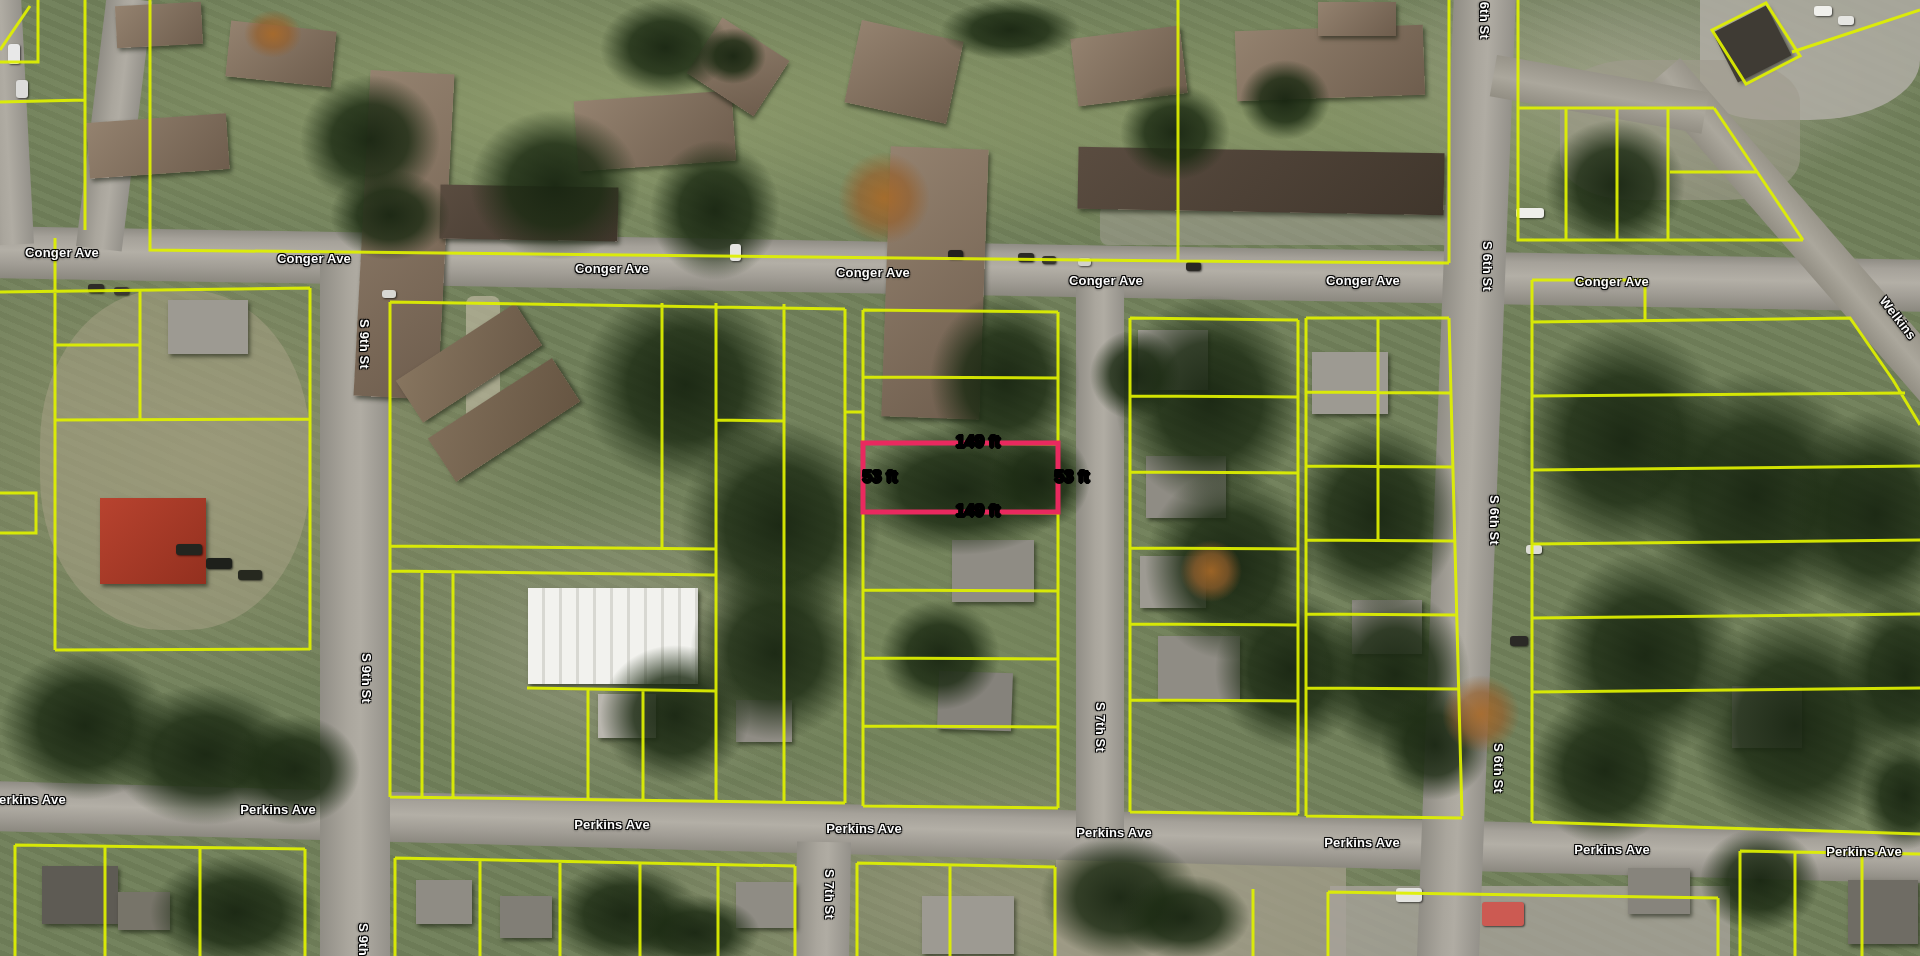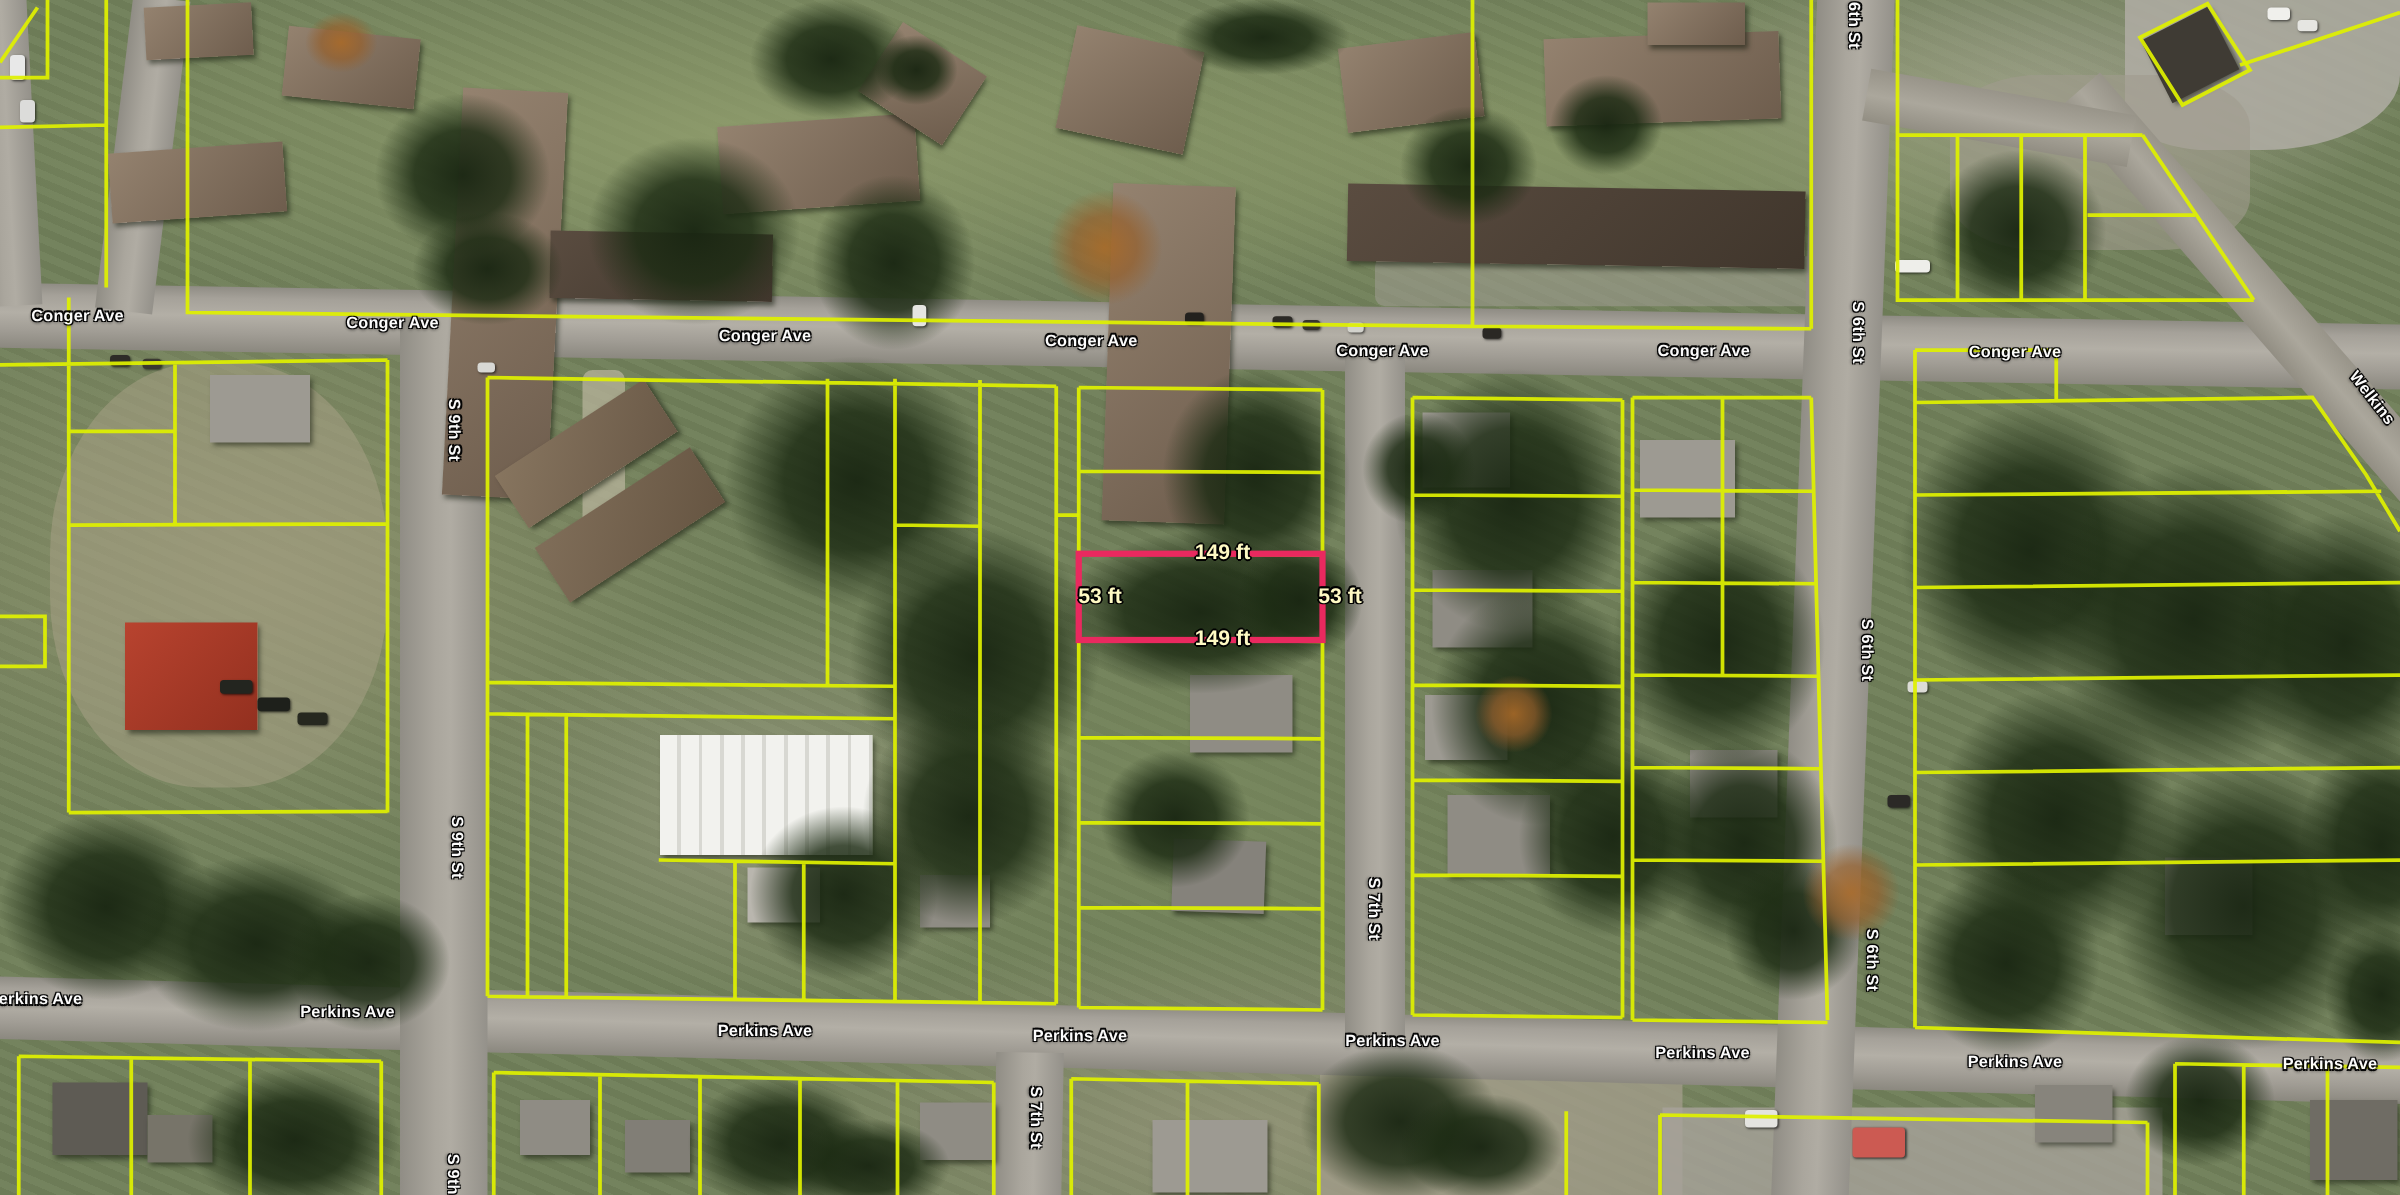--- a/index.html
+++ b/index.html
@@ -23,21 +23,21 @@
   .bldg{position:absolute;z-index:4;box-shadow:2px 3px 4px rgba(20,25,12,.55);}
   .tree{position:absolute;z-index:5;border-radius:50%;
     background:radial-gradient(closest-side, rgba(24,37,17,.95) 0%, rgba(28,43,19,.82) 55%, rgba(30,46,21,0) 100%);}
   .tree.autumn{background:radial-gradient(closest-side, rgba(168,105,40,.9) 0%, rgba(150,96,44,.7) 55%, rgba(150,96,44,0) 100%);}
   .car{position:absolute;z-index:6;border-radius:3px;box-shadow:1px 1px 2px rgba(0,0,0,.6);}
   #parcel-svg{position:absolute;left:0;top:0;z-index:7;}
   #label-layer{position:absolute;inset:0;z-index:8;}
   .street-label{position:absolute;white-space:nowrap;color:#fff;
     font:700 13px "Liberation Sans",sans-serif;letter-spacing:.2px;opacity:.96;
     text-shadow:1px 1px 0 #000,-1px 1px 0 #000,1px -1px 0 #000,-1px -1px 0 #000,0 1px 3px #000;}
-  .dim-label{position:absolute;white-space:nowrap;color:#fef9c3;
+  .dim-label{position:absolute;white-space:nowrap;color:#000000;
     font:700 17px "Liberation Sans",sans-serif;
     text-shadow:1.5px 0 0 #000,-1.5px 0 0 #000,0 1.5px 0 #000,0 -1.5px 0 #000,
       1px 1px 0 #000,-1px -1px 0 #000,1px -1px 0 #000,-1px 1px 0 #000;}
 </style>
 </head>
 <body>
 
 <div id="map">
   <div class="terrain"></div>
 

